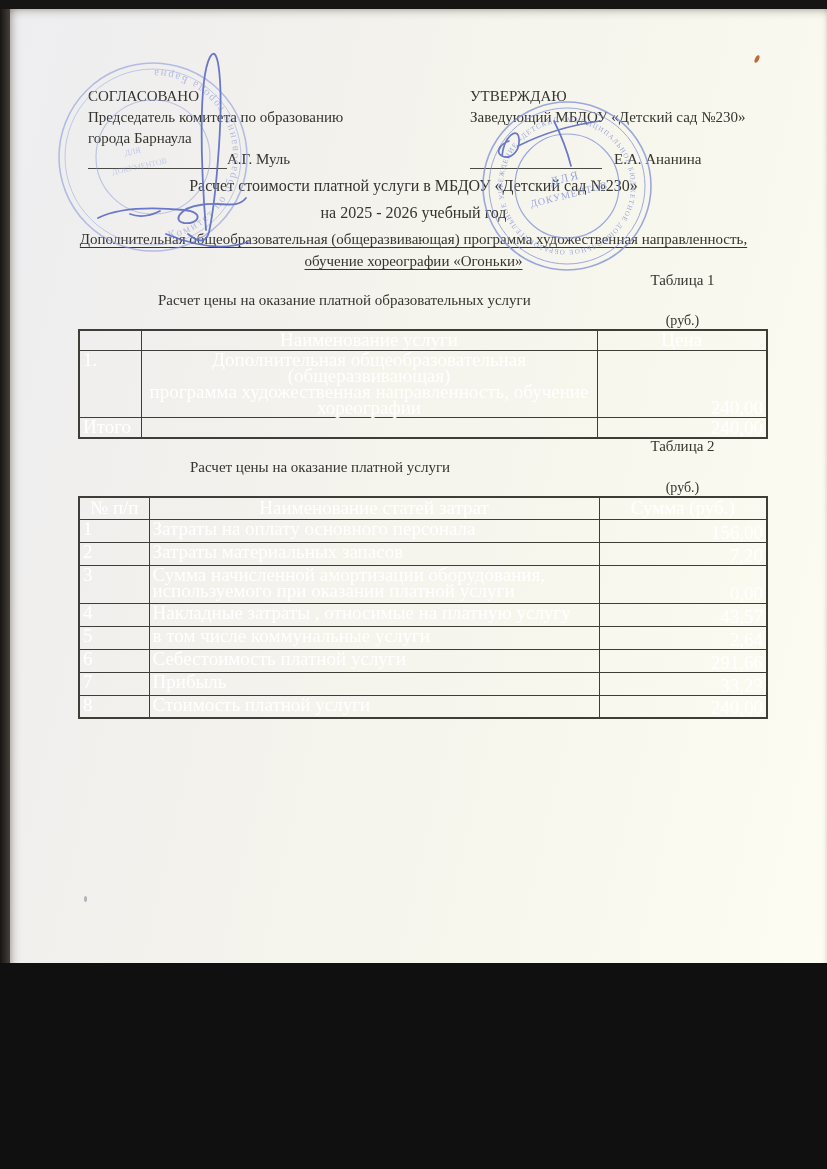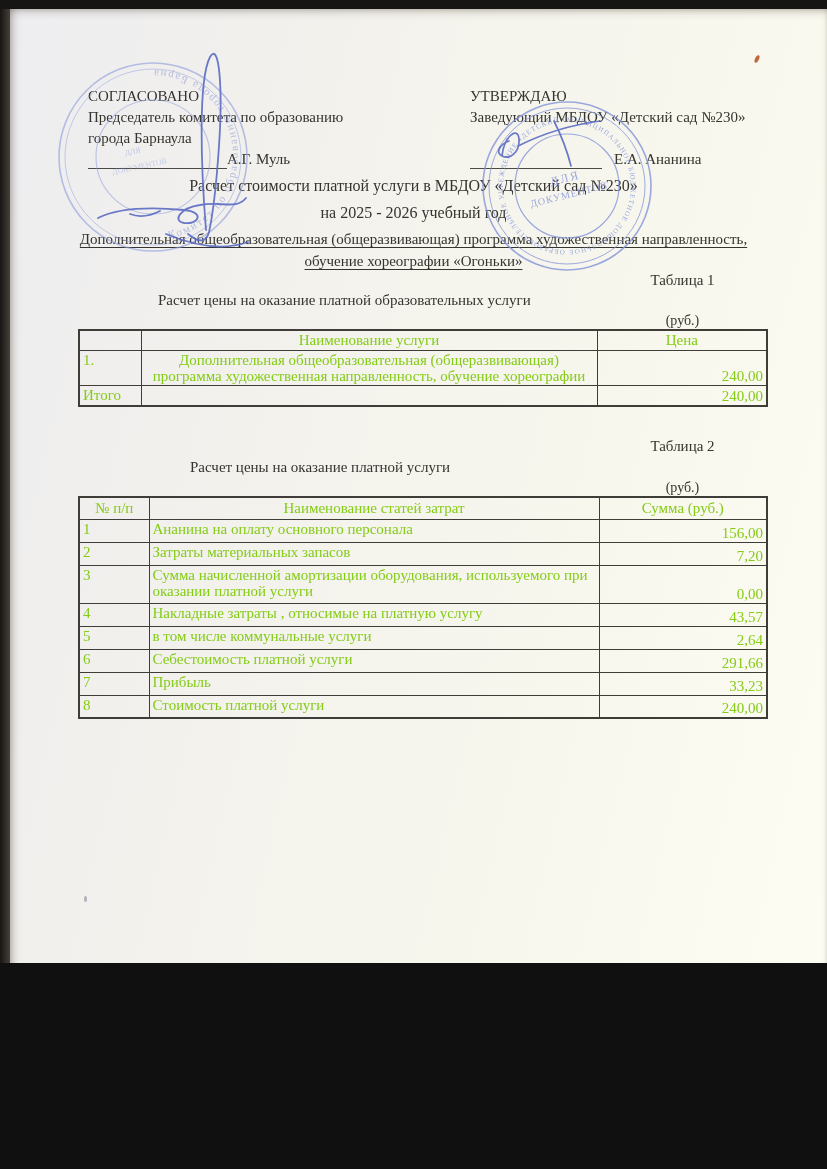--- a/index.html
+++ b/index.html
@@ -20,21 +20,21 @@
   }
   .abs { position:absolute; z-index:2; }
   .txt { font-size:15px; line-height:20px; white-space:nowrap; }
   .center-row { left:0; width:827px; text-align:center; }
   .title-line { font-size:16px; }
   .program-line { font-size:15px; text-decoration:underline; text-underline-offset:3px; }
   .right-align { text-align:center; }
   .sig-line { display:inline-block; border-bottom:1px solid #4a4944; height:16px; vertical-align:bottom; }
   table.doc {
     position:absolute; border-collapse:collapse; table-layout:fixed;
-    font-size:15px; line-height:16px; color:#84cc16; z-index:2;
+    font-size:19px; line-height:16px; color:#ffffff; z-index:2;
     border:2px solid #3e3d38; background:transparent;
   }
   table.doc td, table.doc th { border:1px solid #3e3d38; font-weight:normal; padding:1px 3px; }
   .th-c { text-align:center; vertical-align:middle; }
   .cell-num { text-align:left; vertical-align:top; padding-left:4px; }
   .cell-name { text-align:left; vertical-align:top; }
   .cell-sum { text-align:right; vertical-align:bottom; padding-right:5px; padding-bottom:1px; }
   .cell-center { text-align:center; vertical-align:top; }
   .bold { font-weight:bold; }
   svg.stamp { position:absolute; z-index:3; pointer-events:none; filter:blur(.35px); }
@@ -110,21 +110,21 @@
         <col style="width:168px">
       </colgroup>
     <tbody>
         <tr style="height:22px;">
       <td class="th-c">№ п/п</td>
       <td class="th-c">Наименование статей затрат</td>
       <td class="th-c">Сумма (руб.)</td>
     </tr>
     <tr style="height:23px;">
       <td class="cell-num">1</td>
-      <td class="cell-name">Ананина на оплату основного персонала</td>
+      <td class="cell-name">Затраты на оплату основного персонала</td>
       <td class="cell-sum">156,00</td>
     </tr>
     <tr style="height:23px;">
       <td class="cell-num">2</td>
       <td class="cell-name">Затраты материальных запасов</td>
       <td class="cell-sum">7,20</td>
     </tr>
     <tr style="height:38px;">
       <td class="cell-num">3</td>
       <td class="cell-name">Сумма начисленной амортизации оборудования, используемого при оказании платной услуги</td>

